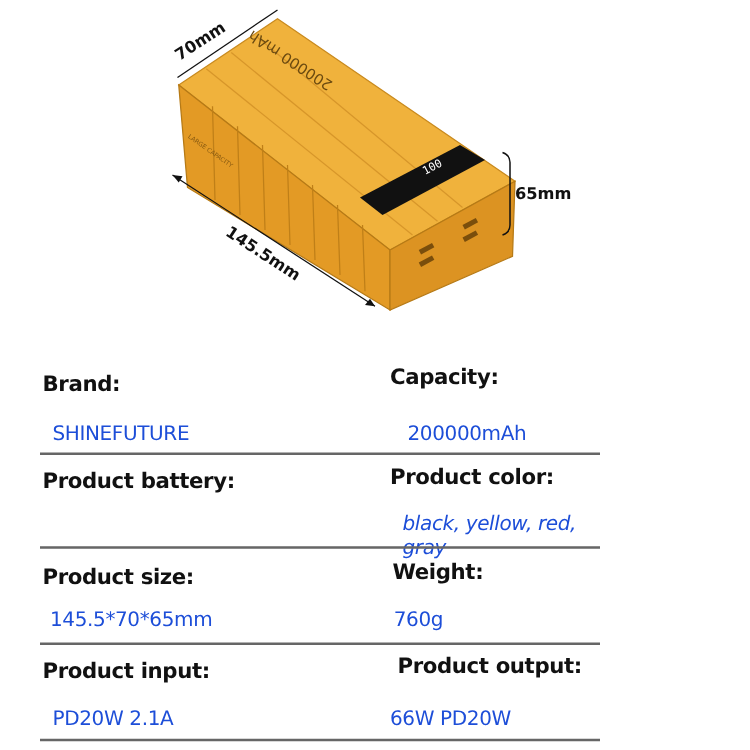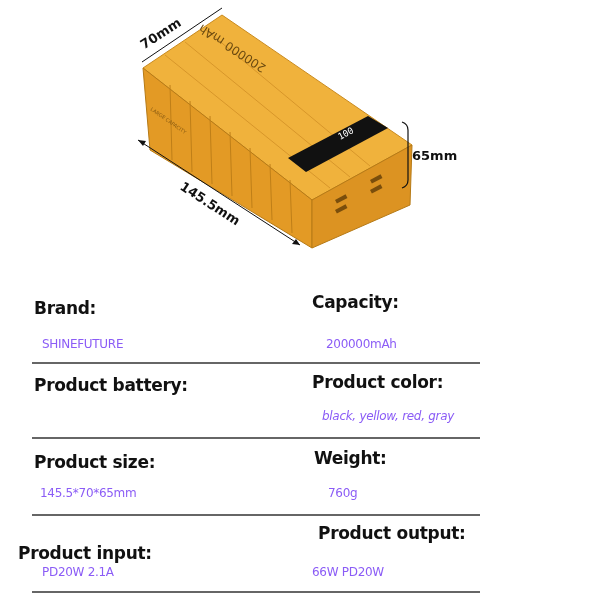--- a/index.html
+++ b/index.html
@@ -3,21 +3,21 @@
 <meta charset="utf-8">
 <style>
   html, body { margin:0; padding:0; background:#fff; }
   body { width:600px; height:600px; position:relative; overflow:hidden; font-family:"Liberation Sans", sans-serif; color:#111; }
   .product { position:absolute; left:0; top:0; width:600px; height:275px; }
   .dim { position:absolute; font-weight:bold; font-size:13px; color:#111; font-family:"DejaVu Sans", sans-serif; }
   .specs { position:absolute; left:0; top:280px; width:492px; }
   .row { position:relative; height:77px; }
   .cell { position:absolute; top:0; }
   .label { font-weight:bold; font-size:17px; font-family:"DejaVu Sans", sans-serif; letter-spacing:-0.3px; }
-  .value { font-size:12px; font-family:"DejaVu Sans", sans-serif; letter-spacing:-0.3px; color:#8b5cf6; }
+  .value { font-size:16px; font-family:"DejaVu Sans", sans-serif; letter-spacing:-0.3px; color:#1d4ed8; }
   .rule { position:absolute; left:32px; right:12px; height:2px; background:#666; }
 </style>
 </head>
 <body>
 
 <div class="product">
   <svg width="600" height="275" viewBox="0 0 600 275">
 
     <polygon points="143,68 222,15 412,145 312,200" fill="#F0B23C" stroke="#c98a1e" stroke-width="1"></polygon>
 
@@ -76,23 +76,23 @@
   <div class="row" style="margin-top:0;">
     <div class="cell label" style="left:34px;top:18px;">Product battery:</div>
     <div class="cell label" style="left:312px;top:15px;">Product color:</div>
     <div class="cell value" style="left:322px;top:52px;font-style:italic;">black, yellow, red, gray</div>
     <div class="rule" style="top:80px;"></div>
   </div>
   <div class="row">
     <div class="cell label" style="left:34px;top:18px;">Product size:</div>
     <div class="cell label" style="left:314px;top:14px;">Weight:</div>
     <div class="cell value" style="left:40px;top:52px;">145.5*70*65mm</div>
-    <div class="cell value" style="left:328px;top:52px;">760g</div>
+    <div class="cell value" style="left:315px;top:52px;">760g</div>
     <div class="rule" style="top:80px;"></div>
   </div>
   <div class="row">
-    <div class="cell label" style="left:18px;top:16px;margin-top:16px;">Product input:</div>
+    <div class="cell label" style="left:34px;top:16px;">Product input:</div>
     <div class="cell label" style="left:318px;top:12px;">Product output:</div>
     <div class="cell value" style="left:42px;top:54px;">PD20W 2.1A</div>
     <div class="cell value" style="left:312px;top:54px;">66W PD20W</div>
     <div class="rule" style="top:80px;"></div>
   </div>
 </div>
 
 </body></html>

